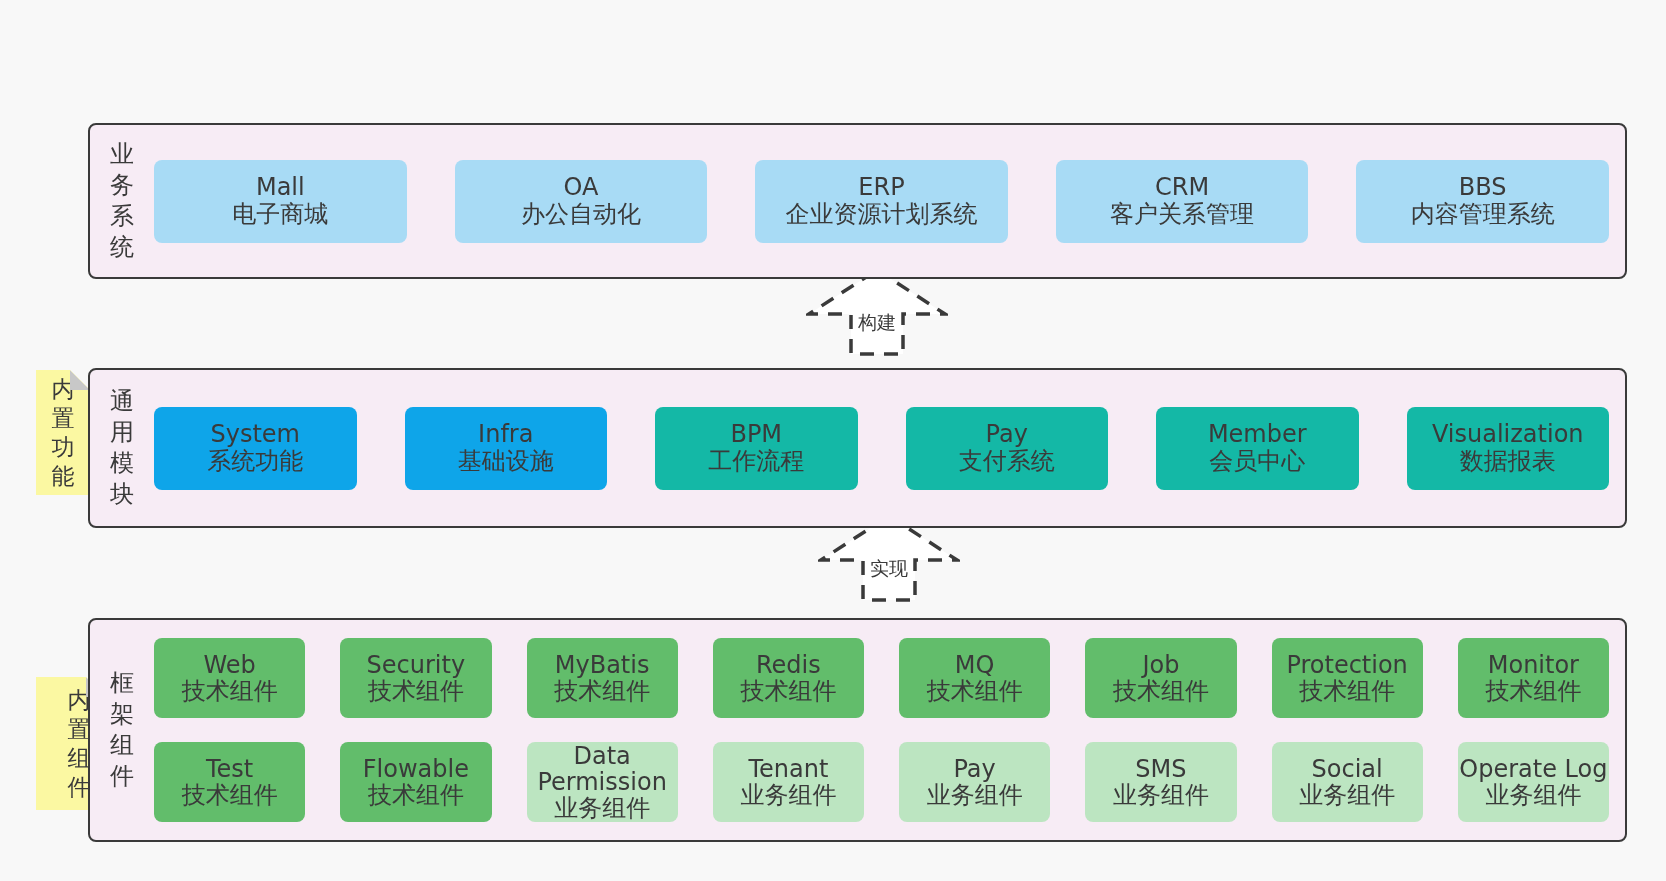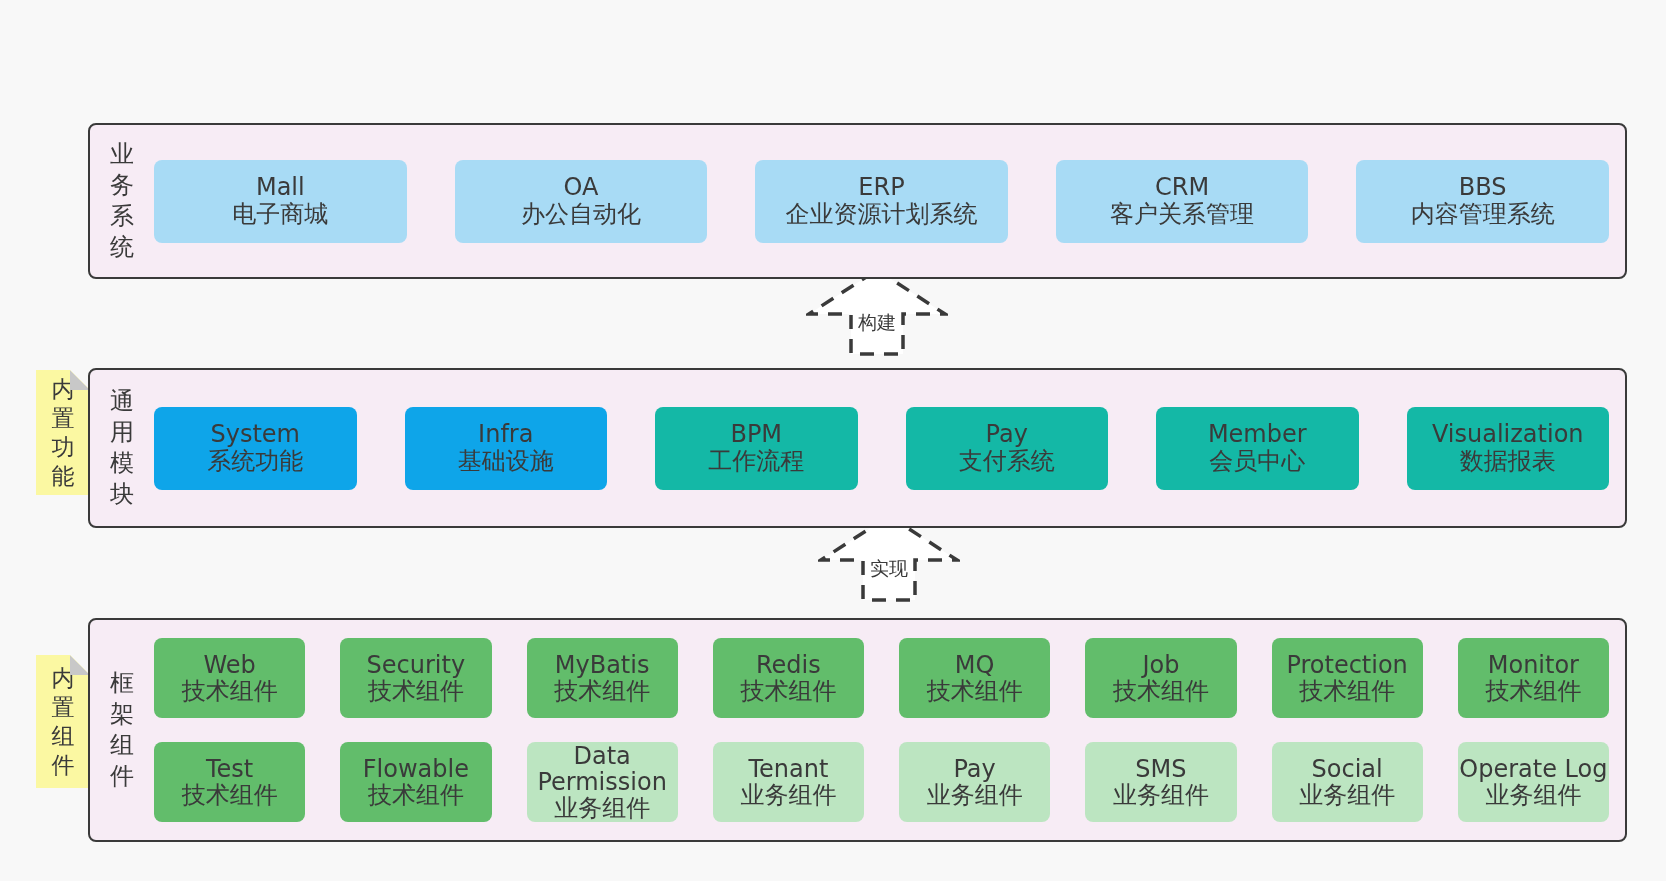--- a/index.html
+++ b/index.html
@@ -38,21 +38,21 @@
   .note{
     position:absolute;left:36px;width:54px;background:#fbf8a2;z-index:0;
     clip-path:polygon(0 0,calc(100% - 20px) 0,100% 20px,100% 100%,0 100%);
     display:flex;align-items:center;justify-content:center;
   }
   .note::after{
     content:'';position:absolute;top:0;right:0;width:20px;height:20px;
     background:#c8c8c8;clip-path:polygon(0 0,100% 100%,0 100%);
   }
   #note-modules{top:370px;height:125px;}
-  #note-components{top:655px;height:133px;}
+  #note-components{top:677px;height:133px;padding-left:16px;}
   .note-text{
     width:24px;font-size:23px;line-height:29px;word-break:break-all;text-align:center;
   }
   .arrow{position:absolute;width:142px;height:92px;z-index:0;}
   #arrow-build{left:806px;top:266px;}
   #arrow-implement{left:818px;top:512px;}
   .arrow svg{display:block;}
   .arrow-label{
     position:absolute;left:50%;top:44px;transform:translateX(-50%);
     background:#ffffff;padding:0 3px;font-size:19px;white-space:nowrap;

